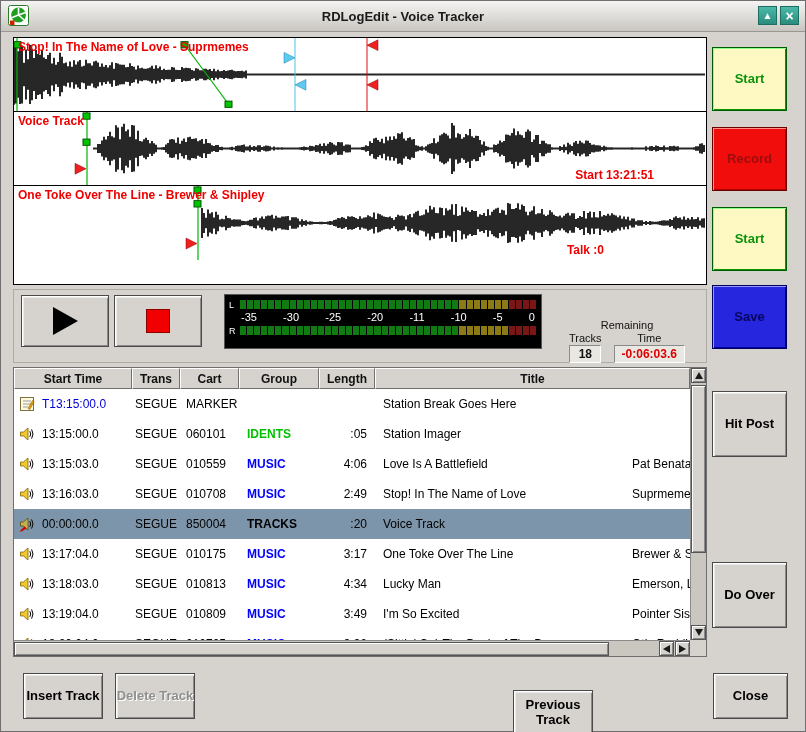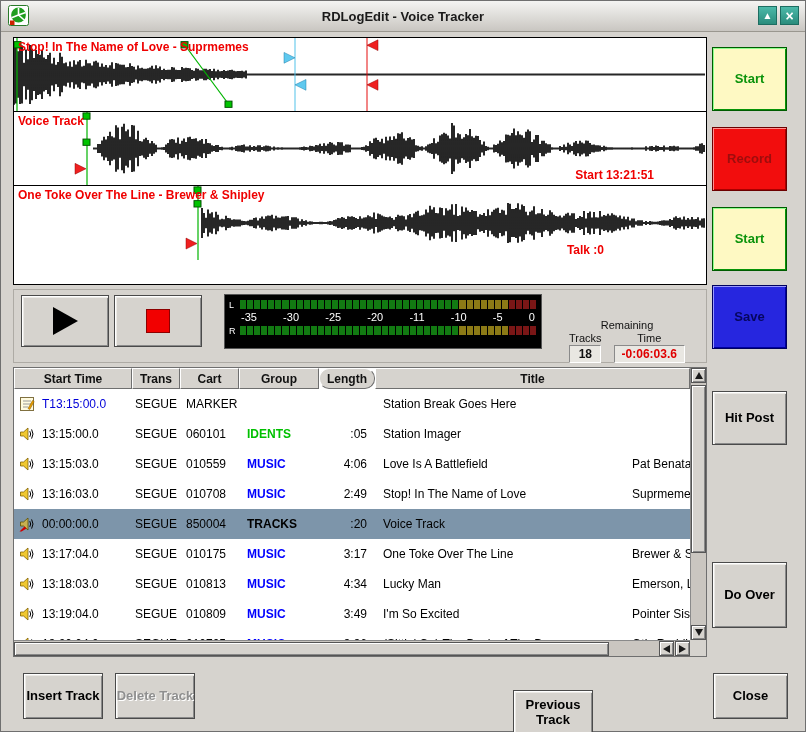--- a/index.html
+++ b/index.html
@@ -58,21 +58,21 @@
   
   .rbtn{position:absolute;left:711px;width:75px;}
   .btn-green{background:#fef9c3;border-color:#005c00;box-shadow:inset 1px 1px 0 #8dff8d,inset -1px -1px 0 #079407;color:#0b930b;}
   .btn-red{background:#f20d0d;border-color:#6d0000;box-shadow:inset 1px 1px 0 #ff9090,inset -1px -1px 0 #aa0000;color:#9d0d0d;}
   .btn-blue{background:#2626df;border-color:#000060;box-shadow:inset 1px 1px 0 #9a9aff,inset -1px -1px 0 #0000a0;color:#06065e;}
 
   
   .logtable{position:absolute;left:12px;top:366px;width:694px;height:290px;box-sizing:border-box;border:1px solid #6f6f6f;background:#fff;overflow:hidden;}
   .thead{display:flex;height:21px;margin-right:16px;}
   .hcell{box-sizing:border-box;border:1px solid;border-color:#ffffff #6f6f6f #6f6f6f #ffffff;background:#d6d3ce;font-weight:bold;font-size:12px;color:#111;display:flex;align-items:center;justify-content:center;flex:none;}
-  .hc0{width:118px;} .hc1{width:48px;} .hc2{width:59px;} .hc3{width:80px;} .hc4{width:56px;border-radius:10px;} .hc5{flex:1;}
+  .hc0{width:118px;} .hc1{width:48px;} .hc2{width:59px;} .hc3{width:80px;} .hc4{width:56px;} .hc5{flex:1;}
   .tbody{position:absolute;left:0;top:21px;right:16px;bottom:16px;overflow:hidden;background:#fff;}
   .lrow{display:flex;align-items:center;height:30px;font-size:12px;color:#000;background:#fff;}
   .lrow.selected{background:#7d95aa;}
   .icon-slot{width:28px;flex:none;box-sizing:border-box;padding-left:5px;display:flex;align-items:center;}
   .ic{display:none;width:16px;height:16px;}
   .icon-slot.marker-icon .marker-svg{display:inline-block;}
   .icon-slot.speaker-icon .speaker-svg{display:inline-block;}
   .icon-slot.mic-icon .mic-svg{display:inline-block;}
   .c{flex:none;box-sizing:border-box;white-space:nowrap;}
   .c-start{width:90px;}
@@ -520,21 +520,21 @@
           <span class="tri-right"></span>
         </div>
     </div>
     <div class="corner"></div>
   </div>
 
   <button class="pbtn rbtn btn-green" style="top:46px;height:64px;">Start</button>
   <button class="pbtn rbtn btn-red" style="top:126px;height:64px;">Record</button>
   <button class="pbtn rbtn btn-green" style="top:206px;height:64px;">Start</button>
   <button class="pbtn rbtn btn-blue" style="top:284px;height:64px;">Save</button>
-  <button class="pbtn rbtn" style="top:390px;height:54px;">Hit Post</button>
+  <button class="pbtn rbtn" style="top:390px;height:66px;">Hit Post</button>
   <button class="pbtn bbtn" style="left:22px;">Insert Track</button>
 
   <button class="pbtn rbtn" style="top:561px;height:66px;">Do Over</button>
   <button class="pbtn bbtn disabled" style="left:114px;">Delete Track</button>
   <button class="pbtn bbtn" style="left:512px;margin-top:17px;">Previous Track</button>
   <button class="pbtn closebtn">Close</button>
 
 </div>
 
 </body></html>

